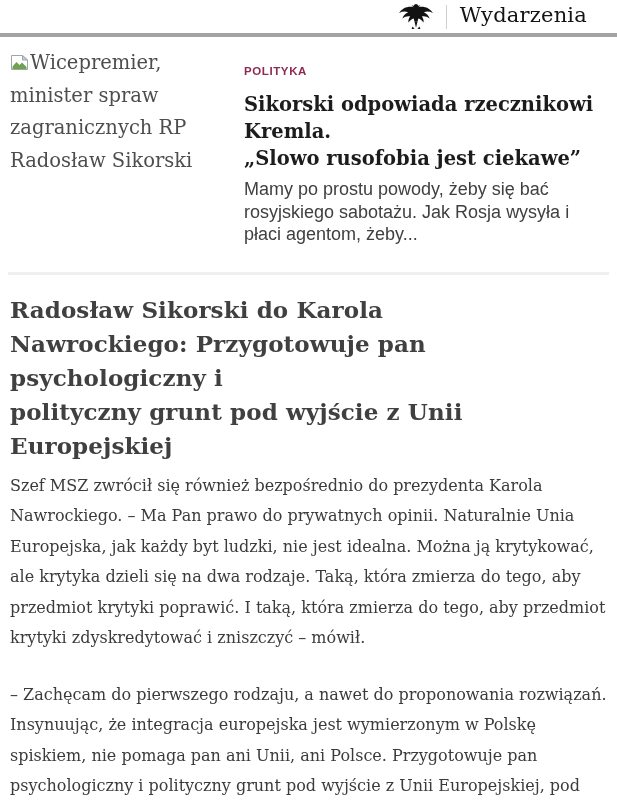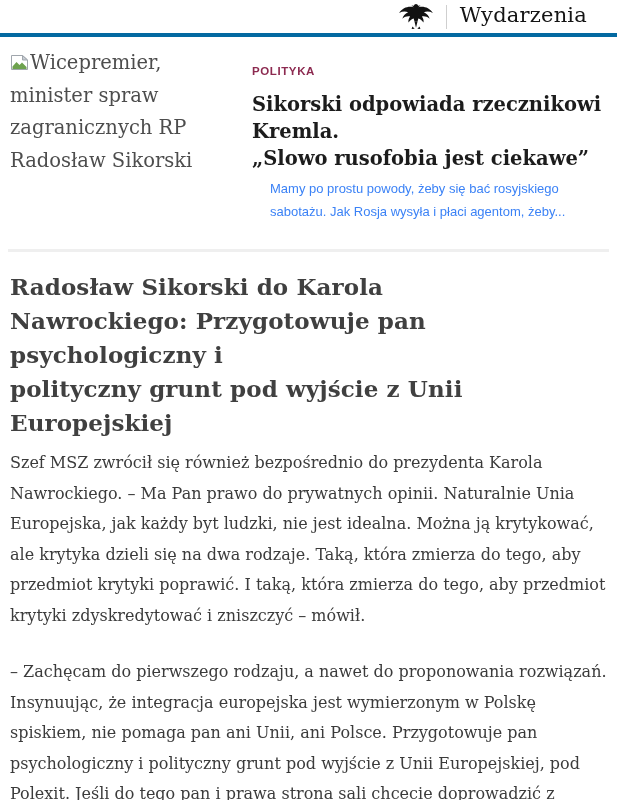--- a/index.html
+++ b/index.html
@@ -13,21 +13,21 @@
     overflow-x: hidden;
   }
 
   
   .site-header {
     height: 37px;
     display: flex;
     align-items: center;
     justify-content: flex-end;
     padding-right: 30px;
-    border-bottom: 4px solid #0369a1;
+    border-bottom: 4px solid #a3a3a3;
     background: #ffffff;
   }
   .brand-link {
     display: flex;
     align-items: center;
     text-decoration: none;
     color: #141414;
     cursor: pointer;
   }
   .eagle { width: 40px; height: 30px; display: block; margin-top: 1px; }
@@ -41,21 +41,21 @@
     letter-spacing: 0.2px;
     color: #141414;
     line-height: 1;
     padding-bottom: 3px;
   }
 
   
   .teaser {
     display: grid;
     grid-template-columns: 218px 1fr;
-    column-gap: 24px;
+    column-gap: 16px;
     padding: 10px 8px 0 10px;
   }
   .teaser-image-alt {
     font-size: 19.5px;
     line-height: 32.5px;
     color: #4d4d4d;
     cursor: pointer;
   }
   .broken-img {
     width: 19px; height: 17px;
@@ -79,25 +79,24 @@
     font-size: 19.5px;
     font-weight: 700;
     line-height: 27px;
     color: #1c1c1c;
     white-space: pre-line;
     cursor: pointer;
   }
   .teaser-excerpt {
     margin-top: 6px;
     font-family: "Liberation Sans", sans-serif;
-    font-size: 13px;
+    font-size: 18px;
     line-height: 22.5px;
-    color: #3b82f6;
+    color: #404040;
     cursor: pointer;
-    margin-left: 18px;
   }
 
   
   .section-divider {
     border: none;
     border-top: 3px solid #efefef;
     margin: 26px 8px 0 8px;
   }
 
   

